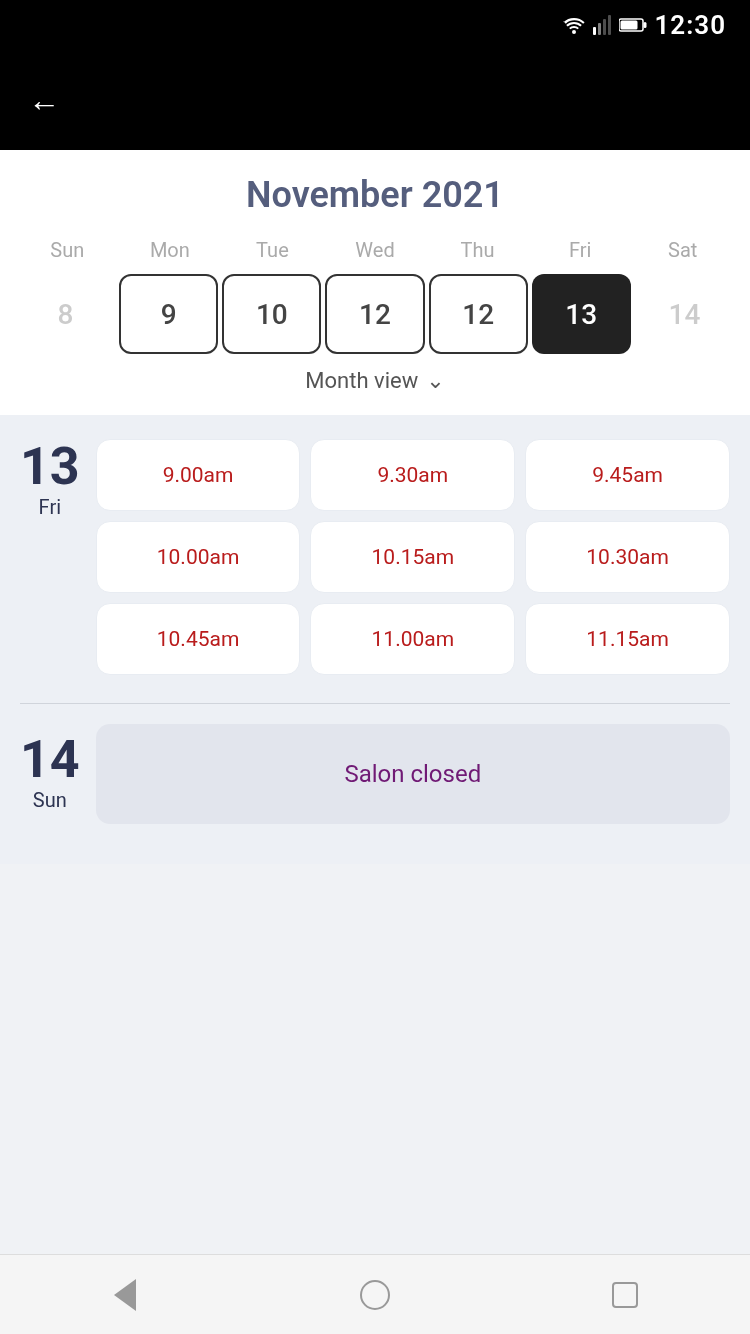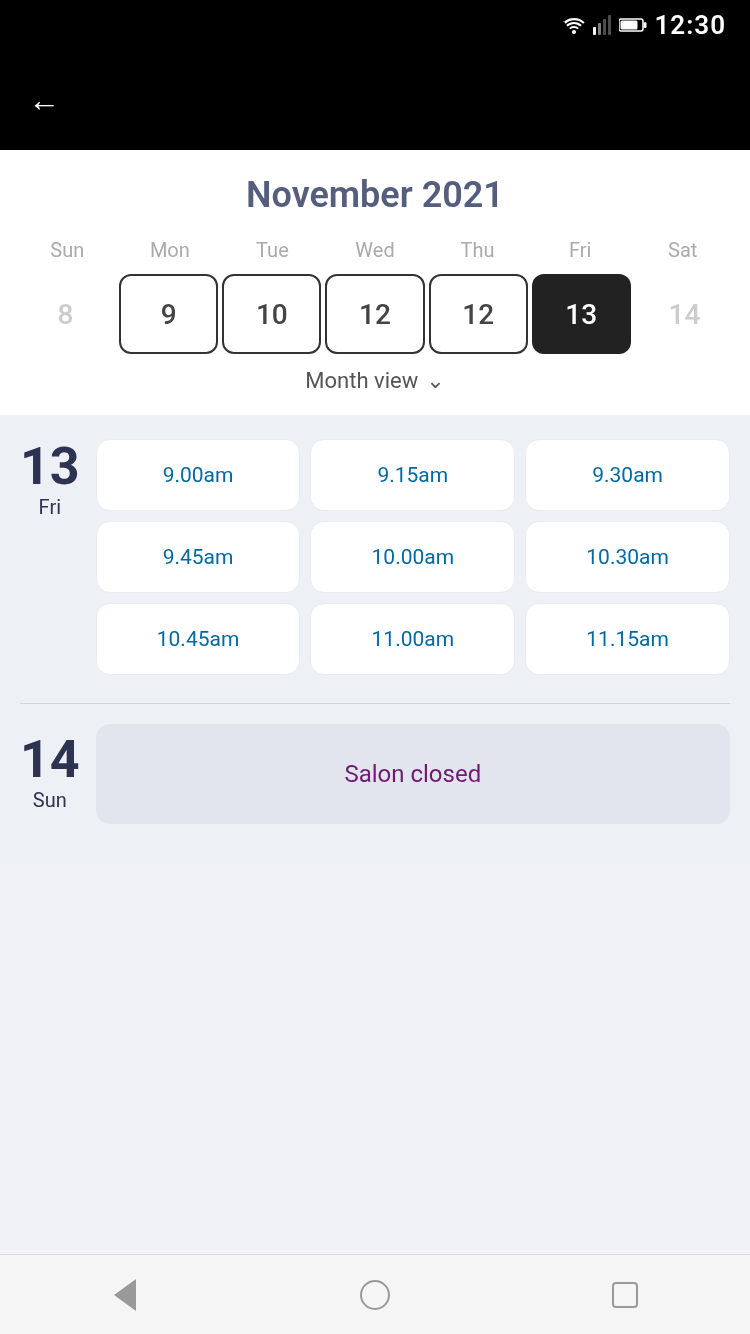--- a/index.html
+++ b/index.html
@@ -175,21 +175,21 @@
 
     .time-slot {
       background: #fff;
       border: 1.5px solid #e8ecf2;
       border-radius: 14px;
       height: 72px;
       display: flex;
       align-items: center;
       justify-content: center;
       font-size: 21px;
-      color: #0369a1;
+      color: #b91c1c;
       cursor: pointer;
       text-align: center;
     }
 
     .divider {
       height: 1px;
       background: #d0d4db;
       margin: 20px 0;
     }
 
@@ -322,24 +322,24 @@
 
   <div class="timeslots-section">
 
     <div class="day-block">
       <div class="day-label">
         <span class="day-number">13</span>
         <span class="day-name">Fri</span>
       </div>
       <div class="slots-grid">
         <div class="time-slot">9.00am</div>
-        <div class="time-slot">9.15am</div>
         <div class="time-slot">9.30am</div>
         <div class="time-slot">9.45am</div>
         <div class="time-slot">10.00am</div>
+        <div class="time-slot">10.15am</div>
         <div class="time-slot">10.30am</div>
         <div class="time-slot">10.45am</div>
         <div class="time-slot">11.00am</div>
         <div class="time-slot">11.15am</div>
       </div>
     </div>
 
     <div class="divider"></div>
 
     <div class="salon-closed-block">

